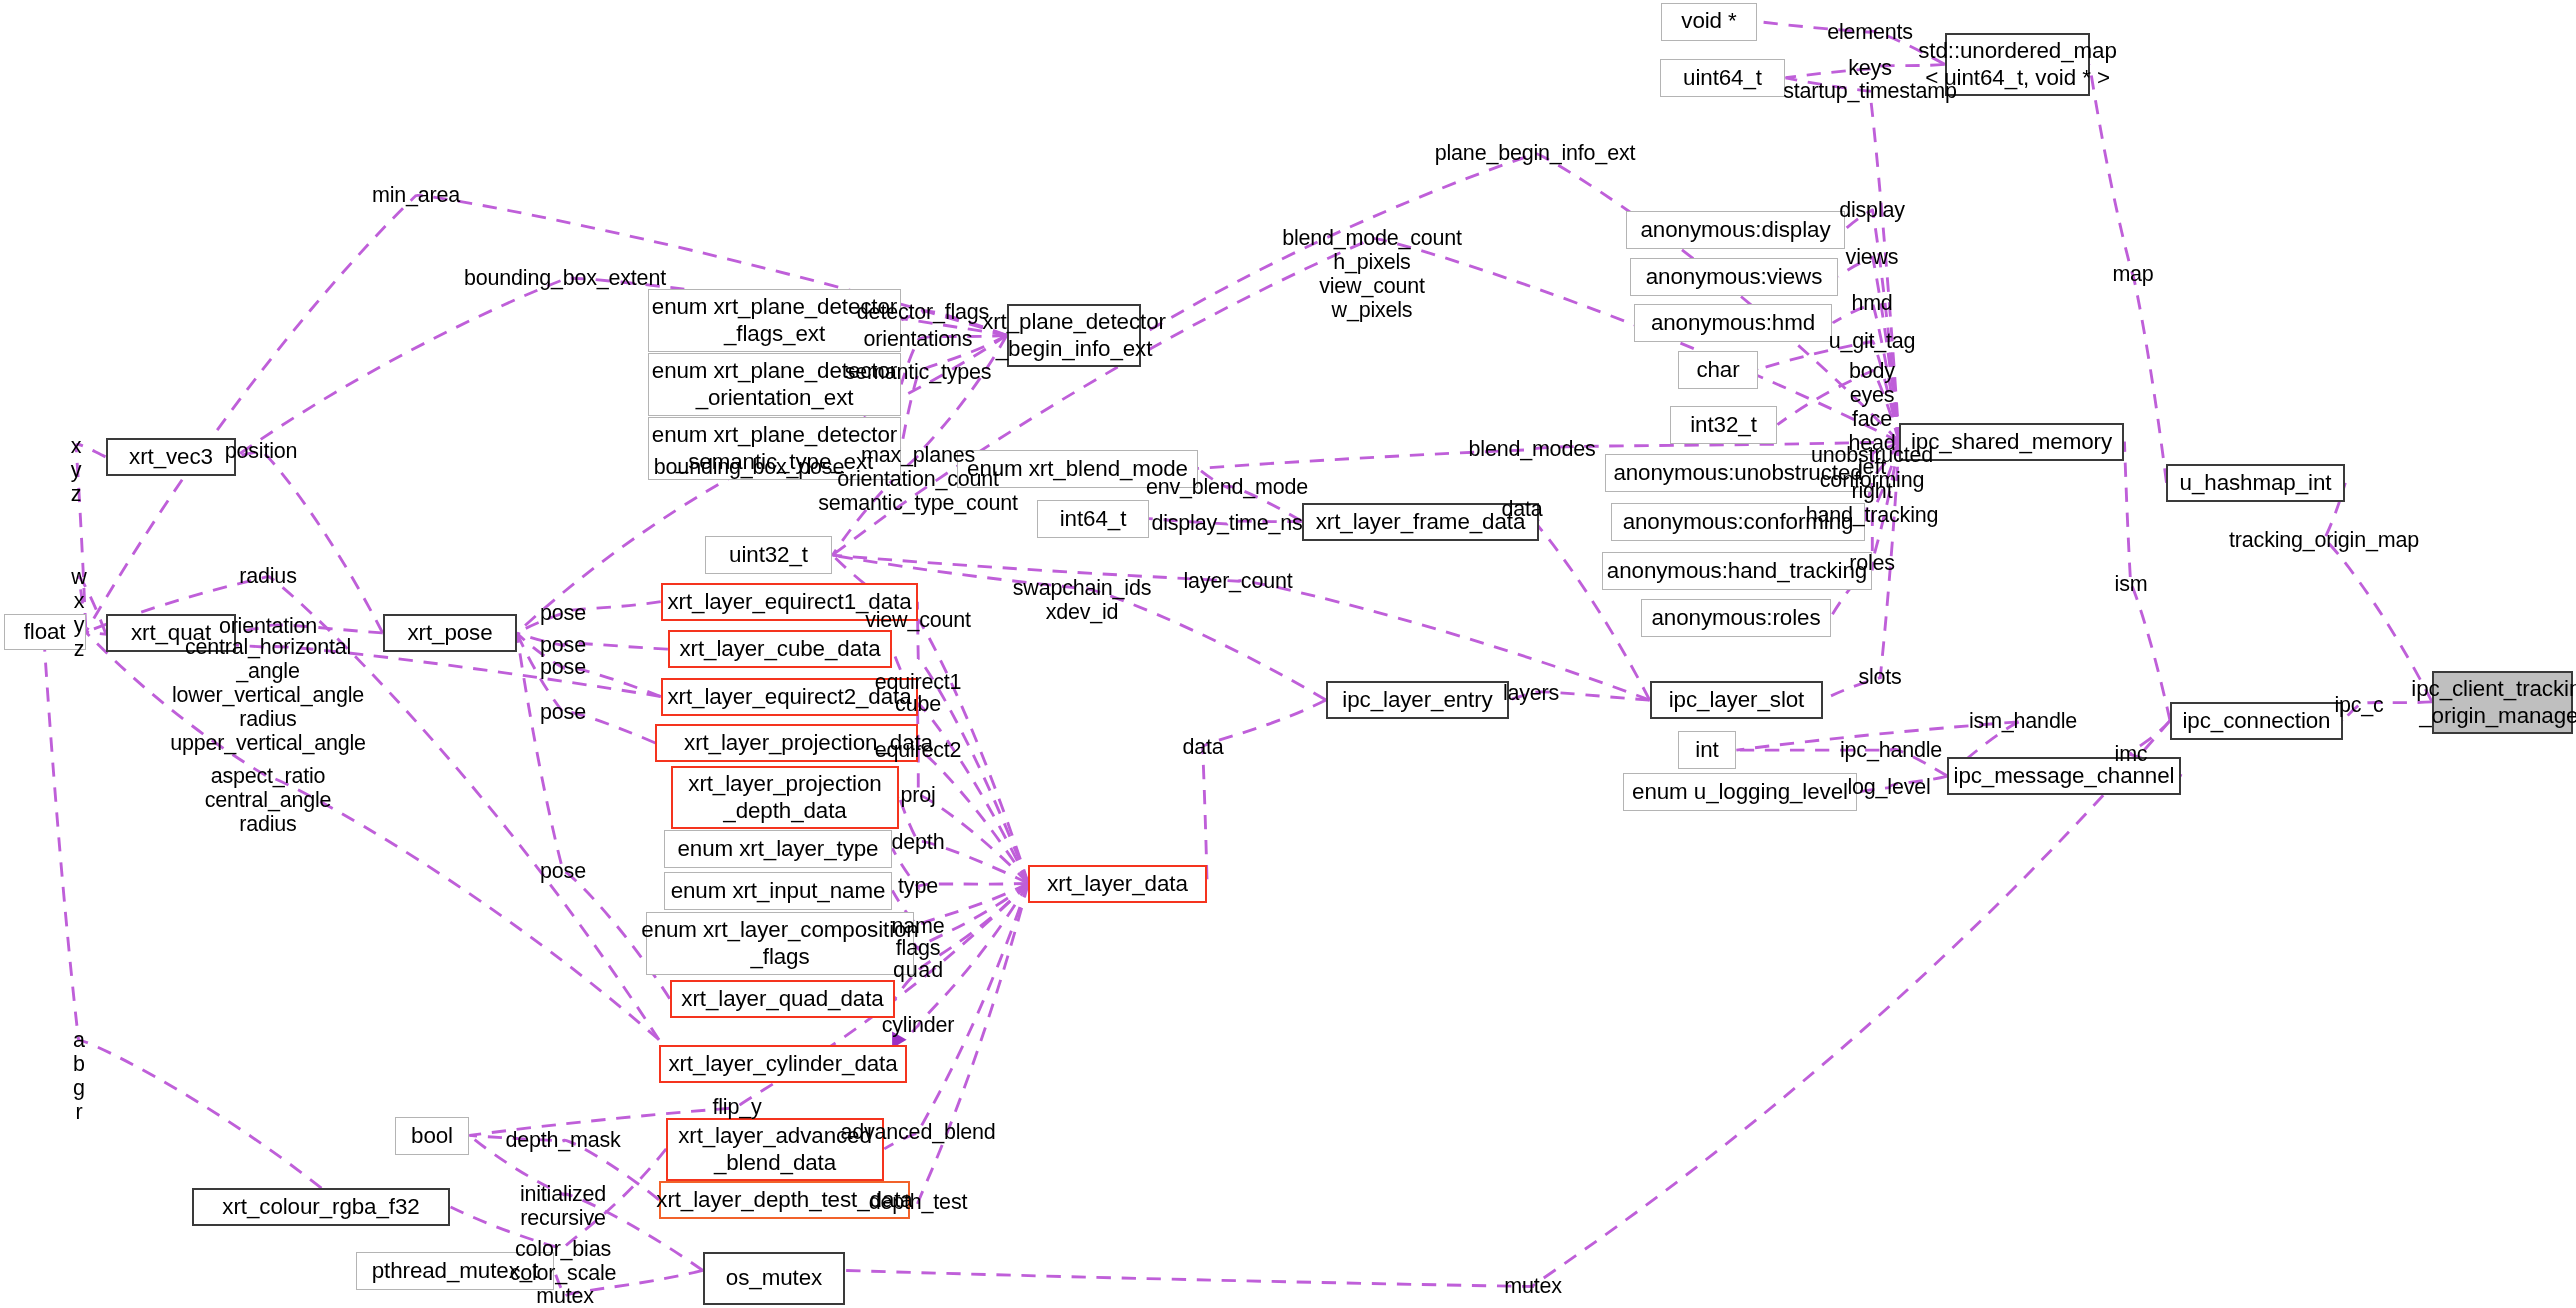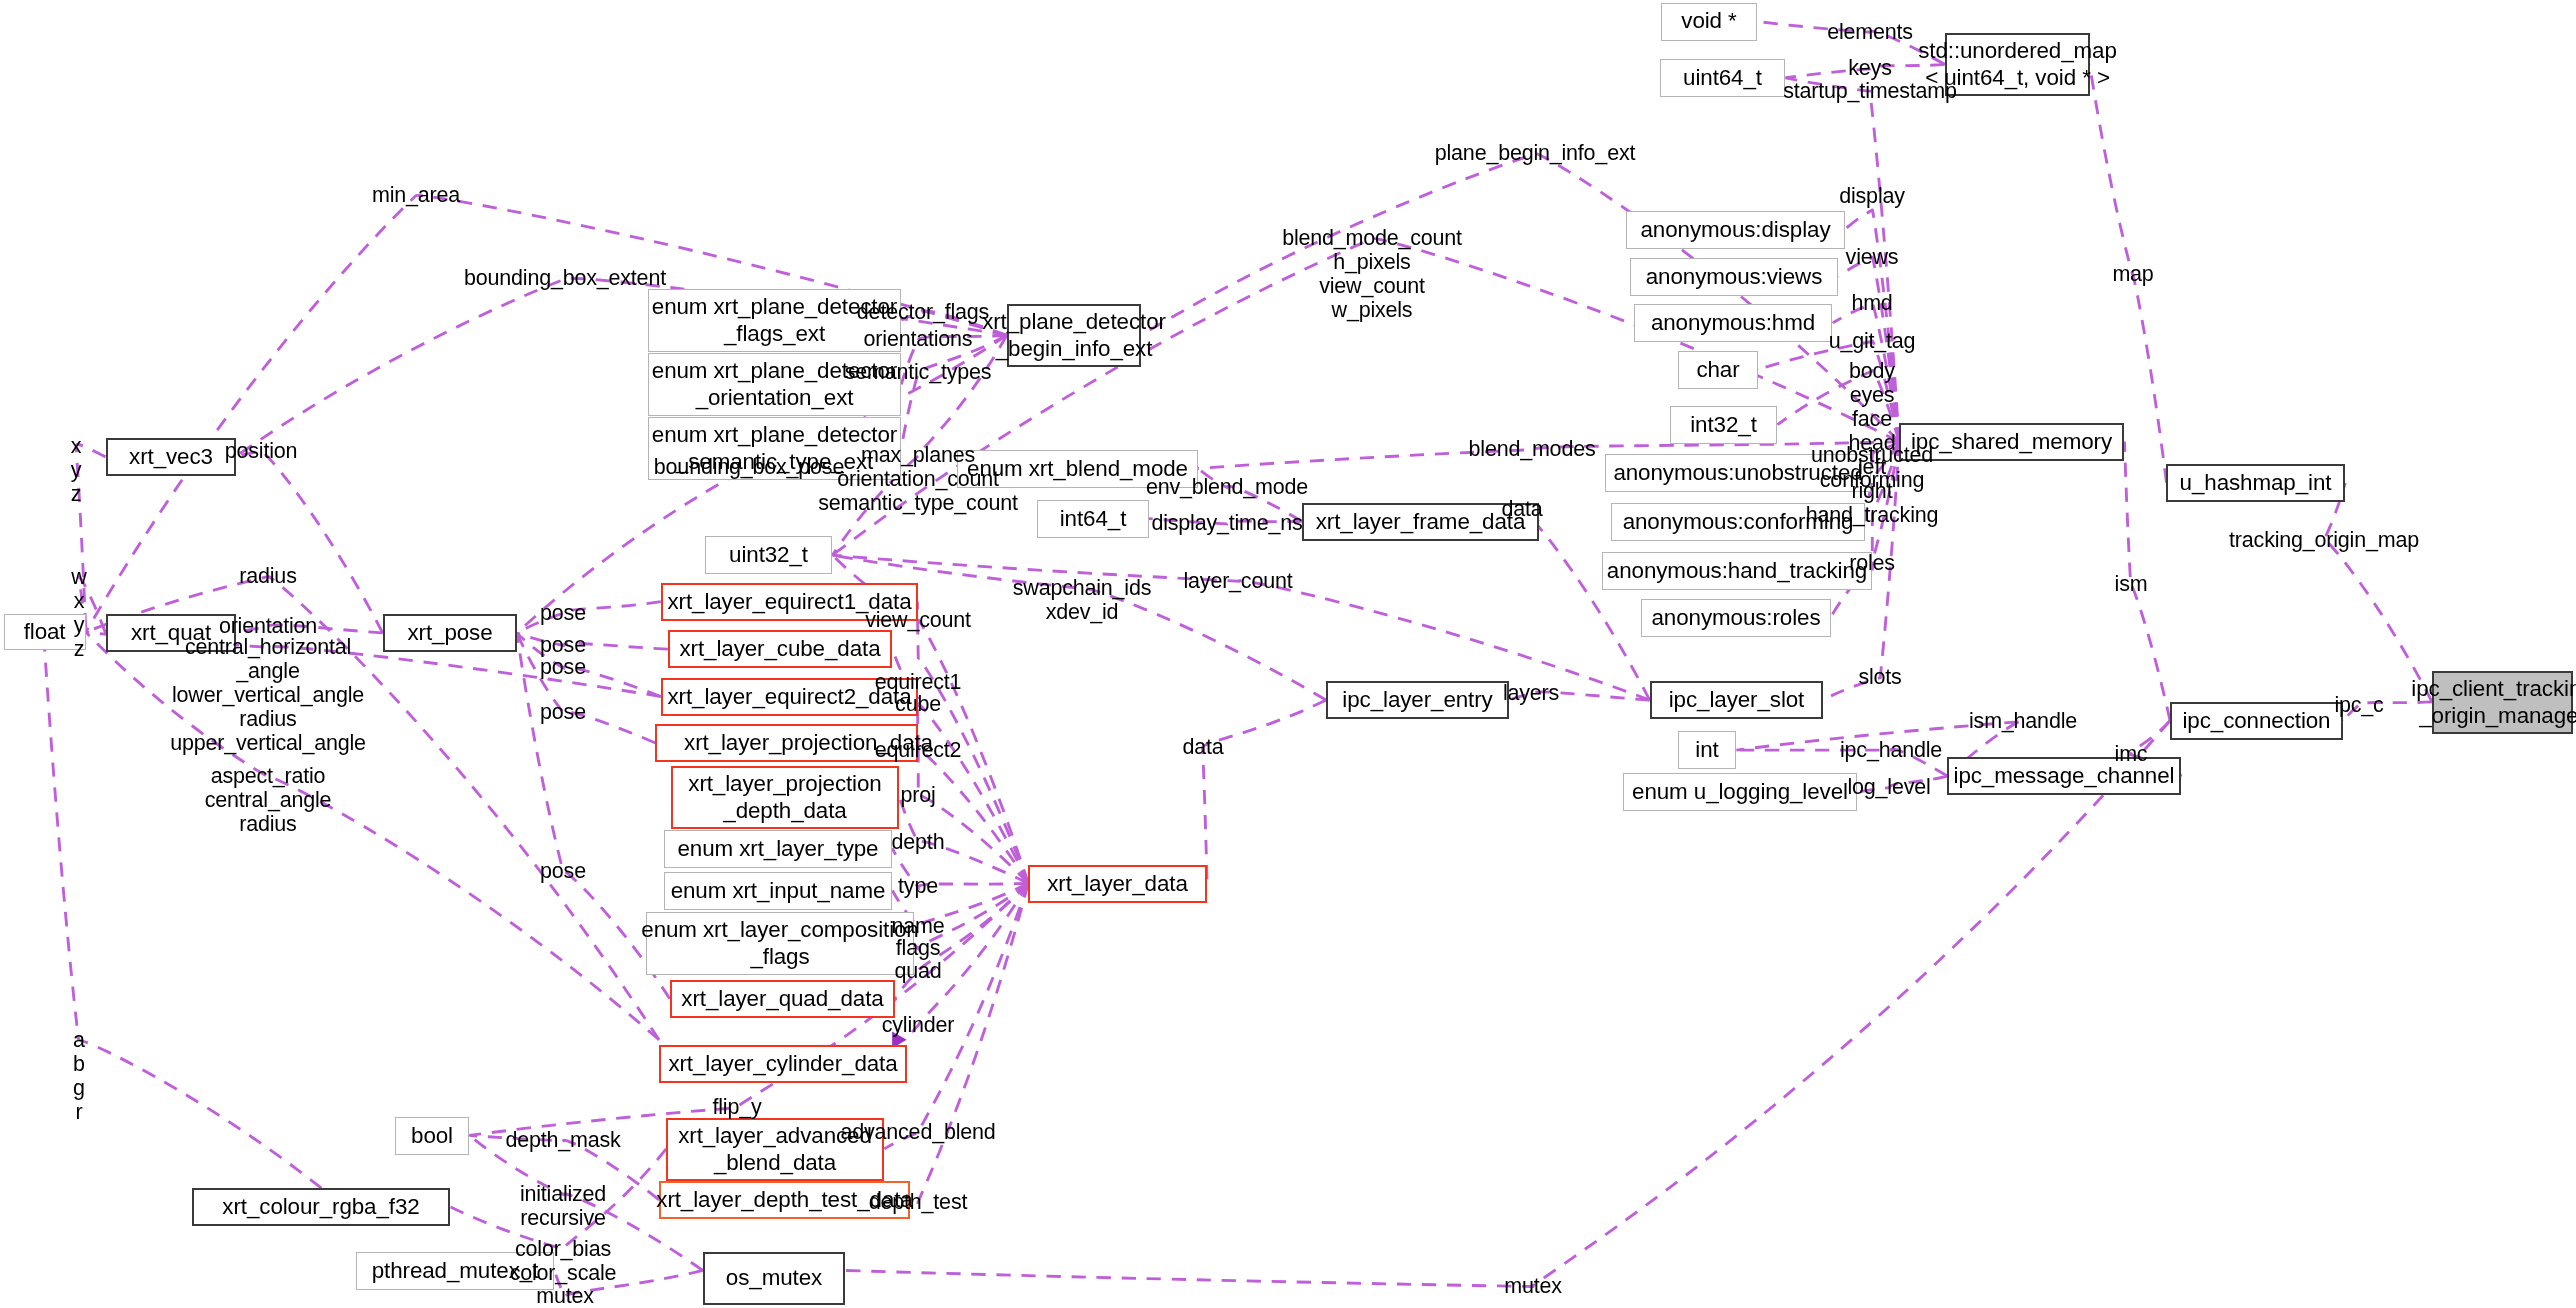--- a/index.html
+++ b/index.html
@@ -322,21 +322,21 @@
       <div class="edge-label" style="left: 563px; top: 859px;">pose</div>
       <div class="edge-label" style="left: 918px; top: 608px;">view_count</div>
       <div class="edge-label" style="left: 918px; top: 660px; margin-top: 10px;">equirect1</div>
       <div class="edge-label" style="left: 918px; top: 692px;">cube</div>
       <div class="edge-label" style="left: 918px; top: 738px;">equirect2</div>
       <div class="edge-label" style="left: 918px; top: 783px;">proj</div>
       <div class="edge-label" style="left: 918px; top: 830px;">depth</div>
       <div class="edge-label" style="left: 918px; top: 874px;">type</div>
       <div class="edge-label" style="left: 918px; top: 914px;">name</div>
       <div class="edge-label" style="left: 918px; top: 936px;">flags</div>
-      <div class="edge-label" style="left: 918px; top: 959px;">quad</div>
+      <div class="edge-label" style="left: 918px; top: 959px; font-family: Liberation Mono, monospace;">quad</div>
       <div class="edge-label" style="left: 918px; top: 1013px;">cylinder</div>
       <div class="edge-label" style="left: 737px; top: 1095px;">flip_y</div>
       <div class="edge-label" style="left: 918px; top: 1120px;">advanced_blend</div>
       <div class="edge-label" style="left: 918px; top: 1190px;">depth_test</div>
       <div class="edge-label" style="left: 563px; top: 1128px;">depth_mask</div>
       <div class="edge-label" style="left: 563px; top: 1182px;">initialized
 recursive</div>
       <div class="edge-label" style="left: 563px; top: 1237px;">color_bias
 color_scale</div>
       <div class="edge-label" style="left: 79px; top: 1028px;">a
@@ -347,21 +347,21 @@
       <div class="edge-label" style="left: 1533px; top: 1274px;">mutex</div>
       <div class="edge-label" style="left: 1227px; top: 475px;">env_blend_mode</div>
       <div class="edge-label" style="left: 1227px; top: 511px;">display_time_ns</div>
       <div class="edge-label" style="left: 1522px; top: 497px;">data</div>
       <div class="edge-label" style="left: 1238px; top: 569px;">layer_count</div>
       <div class="edge-label" style="left: 1082px; top: 576px;">swapchain_ids
 xdev_id</div>
       <div class="edge-label" style="left: 1203px; top: 735px;">data</div>
       <div class="edge-label" style="left: 1531px; top: 681px;">layers</div>
       <div class="edge-label" style="left: 1880px; top: 665px;">slots</div>
-      <div class="edge-label" style="left: 1872px; top: 184px;">display</div>
+      <div class="edge-label" style="left: 1872px; top: 198px;">display</div>
       <div class="edge-label" style="left: 1872px; top: 245px;">views</div>
       <div class="edge-label" style="left: 1872px; top: 291px;">hmd</div>
       <div class="edge-label" style="left: 1872px; top: 329px;">u_git_tag</div>
       <div class="edge-label" style="left: 1872px; top: 359px;">body
 eyes
 face
 head
 left
 right</div>
       <div class="edge-label" style="left: 1872px; top: 443px;">unobstructed</div>

